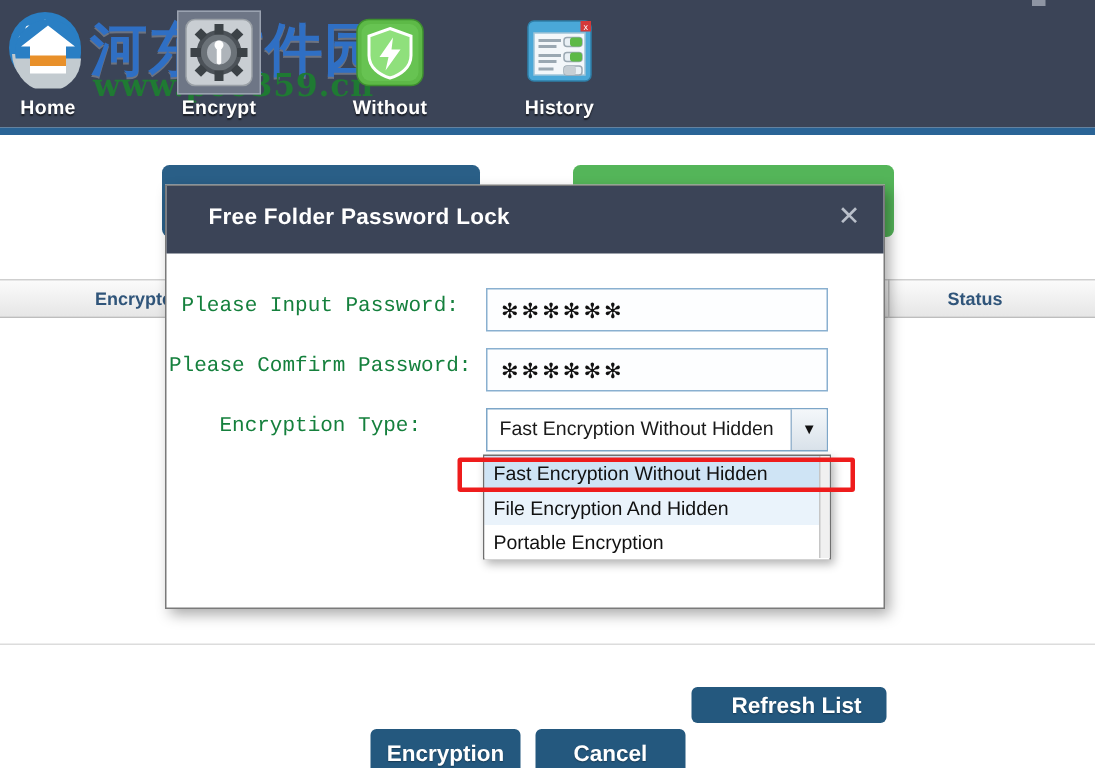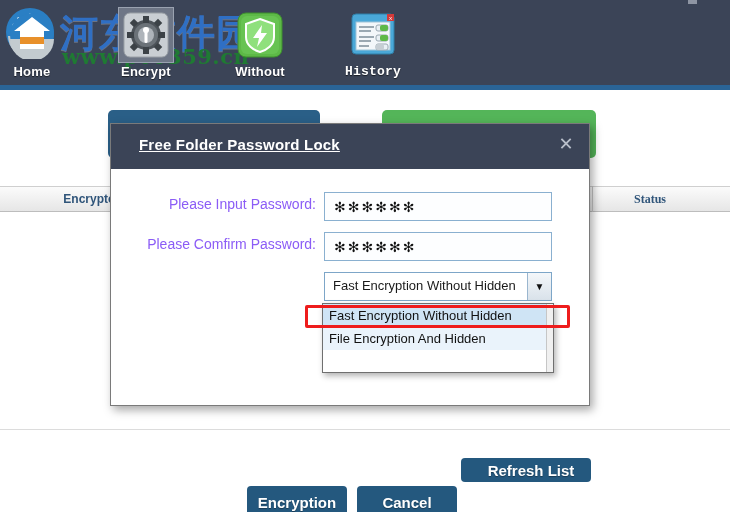--- a/index.html
+++ b/index.html
@@ -103,21 +103,21 @@
     border-bottom: 1px solid #bdbdbd;
   }
   .th {
     position: absolute; top: 0; height: 24px;
     line-height: 24px;
     font-size: 12px; font-weight: bold;
     color: #30557a;
     text-align: center;
   }
   #th-file { left: 0; width: 220px; }
-  #th-status { left: 592px; width: 116px; font-family: Liberation Serif, serif; }
+  #th-status { left: 592px; width: 116px; }
   .col-divider {
     position: absolute; top: 186px; width: 1px; height: 26px;
     background: #c6c6c6;
   }
   #div-1 { left: 592px; }
   .table-body {
     position: absolute; left: 0; top: 212px;
     width: 730px; height: 218px;
     background: #ffffff;
     border-bottom: 1px solid #dcdcdc;
@@ -150,41 +150,41 @@
   .modal-title-bar {
     position: absolute; left: 0; top: 0;
     width: 478px; height: 45px;
     background: #3b4457;
   }
   .modal-title {
     position: absolute; left: 28px; top: 12px;
     color: #ffffff;
     font-size: 15px; font-weight: bold;
     letter-spacing: .2px;
-    text-decoration: underline;
   }
   .modal-close {
     position: absolute; right: 10px; top: 7px;
     width: 26px; height: 26px;
     display: flex; align-items: center; justify-content: center;
     color: #b9bfca; font-size: 18px;
     cursor: pointer;
   }
 
   .field-row { position: absolute; left: 0; width: 478px; height: 30px; }
   #row-pwd { top: 68px; }
   #row-confirm { top: 108px; }
   #row-type { top: 148px; }
 
   .field-label {
     position: absolute; left: 0; top: 4px;
     width: 205px;
-    text-align: right;
+    text-align: center;
     font-size: 14px;
-    color: #8b5cf6;
+    color: #15803d;
+    font-family: Liberation Mono, monospace;
   }
   .field-input {
     position: absolute; left: 213px; top: 0;
     width: 228px; height: 29px;
     border: 1px solid #8ab0d0;
     background: #fdfeff;
     font-size: 14px;
     color: #111;
     padding: 0 9px;
     line-height: 27px;
@@ -328,21 +328,21 @@
         <svg width="48" height="48" viewBox="0 0 48 48">
           <rect x="2" y="2" width="44" height="44" rx="8" fill="#5db947" stroke="#3e8f2f"></rect>
           <rect x="5" y="5" width="38" height="38" rx="6" fill="#6ec95a" opacity=".6"></rect>
           <path d="M24 8 L38 13 V26 C38 34 31 39 24 41 C17 39 10 34 10 26 V13 Z" fill="#8fe07c" stroke="#ffffff" stroke-width="2"></path>
           <path d="M26 14 L17 27 H23 L21 36 L31 22 H25 Z" fill="#ffffff"></path>
         </svg>
       </div>
       <div class="tool-label">Without</div>
     </div>
 
-    <div class="tool-item" style="left:327px; top:2px;font-family:Liberation Mono, monospace;">
+    <div class="tool-item" style="left:327px; top:2px;">
       <div class="tool-icon-wrap">
         <svg width="48" height="48" viewBox="0 0 48 48">
           <rect x="3" y="3" width="42" height="40" rx="4" fill="#4aa8d8" stroke="#2f7fa8"></rect>
           <rect x="7" y="11" width="34" height="28" fill="#f3f7fa" stroke="#9fc4d8"></rect>
           <rect x="38" y="3" width="7" height="7" fill="#d33a3a"></rect>
           <text x="41.5" y="9" font-size="6" fill="#ffffff" text-anchor="middle">x</text>
           <g fill="#9aa8b2">
             <rect x="10" y="15" width="15" height="2"></rect>
               <rect x="10" y="19" width="12" height="2"></rect>
             <rect x="10" y="25" width="15" height="2"></rect>
@@ -384,30 +384,32 @@
       <div class="field-label">Please Input Password:</div>
       <input class="field-input" type="text" readonly="" value="✻✻✻✻✻✻" style="">
     </div>
 
     <div class="field-row" id="row-confirm">
       <div class="field-label">Please Comfirm Password:</div>
       <input class="field-input" type="text" readonly="" value="✻✻✻✻✻✻" style="">
     </div>
 
     <div class="field-row" id="row-type">
+      <div class="field-label">Encryption Type:</div>
       <div class="select-box">
         <div class="select-value">Fast Encryption Without Hidden</div>
         <div class="select-arrow-btn">▼</div>
       </div>
     </div>
 
     <div class="modal-btn" id="btn-encryption">Encryption</div>
     <div class="modal-btn" id="btn-cancel">Cancel</div>
   </div>
 
   <div class="dropdown">
     <div class="dd-item highlight">Fast Encryption Without Hidden</div>
     <div class="dd-item alt">File Encryption And Hidden</div>
+    <div class="dd-item">Portable Encryption</div>
     <div class="dd-scroll"></div>
   </div>
   <div class="dd-focus-ring"></div>
 
 </div>
 
 </body></html>

